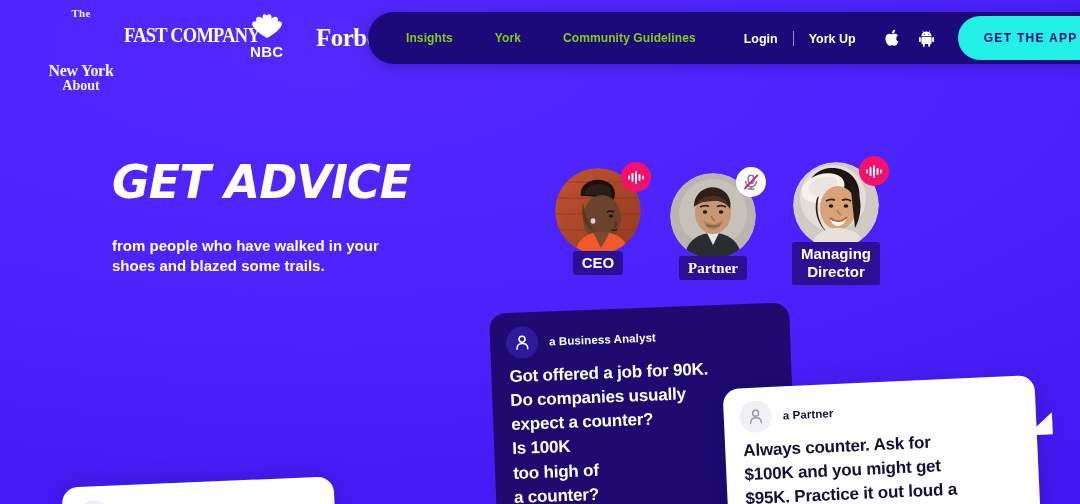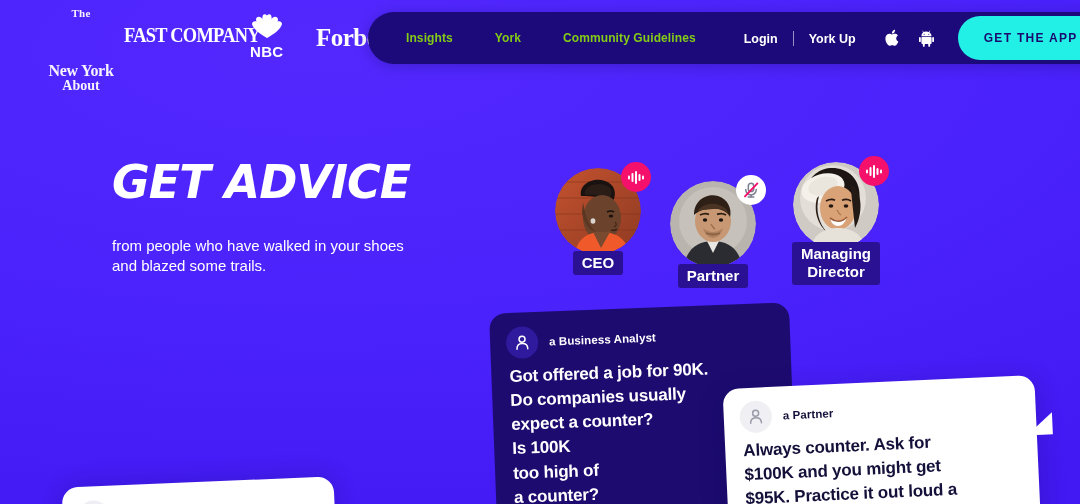--- a/index.html
+++ b/index.html
@@ -197,39 +197,39 @@
     line-height: 1.06;
     letter-spacing: -1px;
     text-transform: uppercase;
   }
   .hero-title .line { display: block; }
   .hero-sub {
     margin-top: 29px;
     color: #ffffff;
     font-size: 15px;
     line-height: 1.35;
-    font-weight: 400;
+    font-weight: 700;
     max-width: 300px;
   }
 
   
   .avatars {
     position: absolute;
     left: 520px;
     top: 158px;
     width: 400px;
     height: 130px;
   }
   .avatar-item {
     position: absolute;
     width: 96px;
     text-align: center;
   }
   .avatar-item.a0 { left: 30px;  top: 10px; }
-  .avatar-item.a1 { left: 145px; top: 23px; }
+  .avatar-item.a1 { left: 145px; top: 15px; font-family: Liberation Serif, serif; }
   .avatar-item.a2 { left: 268px; top: 4px; }
 
   .avatar-circle {
     position: relative;
     width: 86px;
     height: 86px;
     border-radius: 50%;
     margin: 0 auto;
     overflow: visible;
   }

